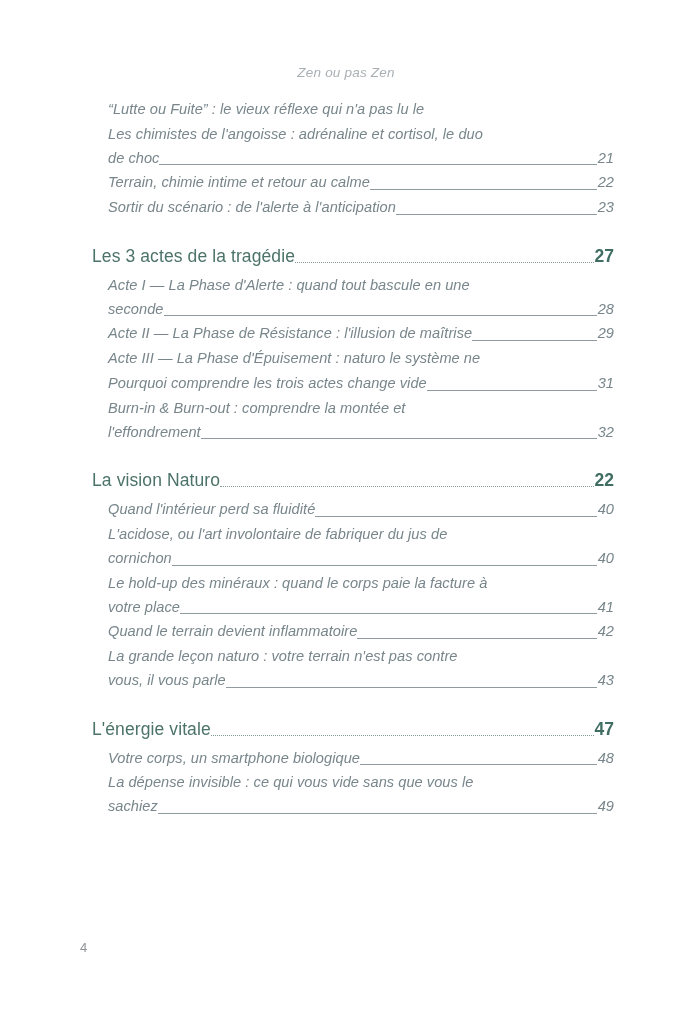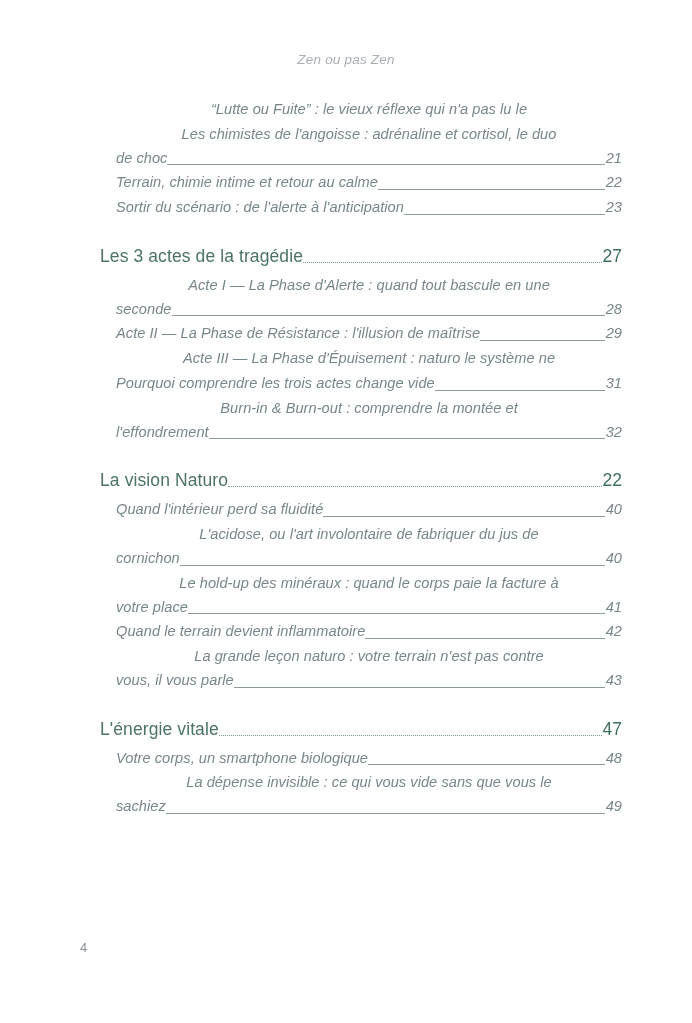--- a/index.html
+++ b/index.html
@@ -19,37 +19,36 @@
 
   .page {
     position: absolute;
     inset: 0;
     background: #ffffff;
   }
 
   
   .running-header {
     position: absolute;
-    top: 52px;
+    top: 65px;
     left: 0;
     width: 692px;
     text-align: center;
     font-style: italic;
     font-size: 13.5px;
     letter-spacing: 0.2px;
     color: #a9b0b3;
   }
 
   
   .toc {
     position: absolute;
     top: 98px;
-    left: 88px;
+    left: 80px;
     width: 534px;
-    text-align: center;
   }
 
   
   .toc-section {
     display: flex;
     align-items: flex-end;
     margin-top: 26px;
     margin-bottom: 6px;
     margin-left: 12px;
   }
@@ -72,21 +71,21 @@
     overflow: hidden;
   }
   .toc-section .sec-leader::before {
     content: "";
     position: absolute;
     left: 0; right: 0; bottom: 0;
     border-bottom: 1.4px dotted #7e9a93;
   }
   .toc-section .sec-page {
     font-size: 17.5px;
-    font-weight: 400;
+    font-weight: 700;
     color: #3f6d62;
     white-space: nowrap;
     padding-left: 1px;
     line-height: 1.25;
   }
 
   
   .toc-entry {
     margin-left: 28px;
     margin-bottom: 1px;

